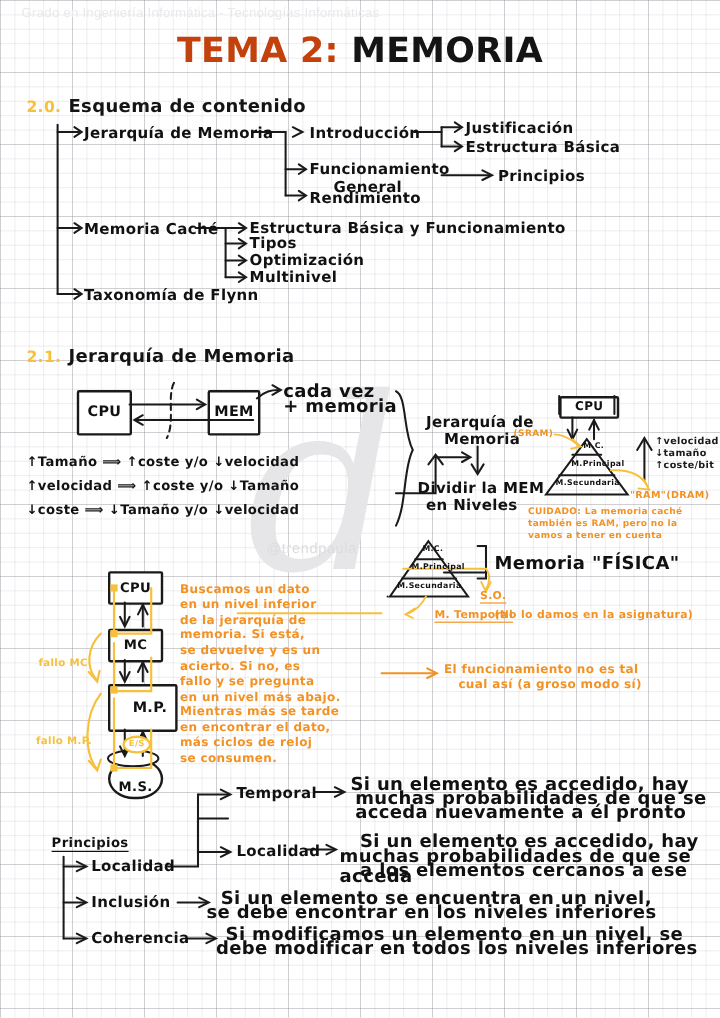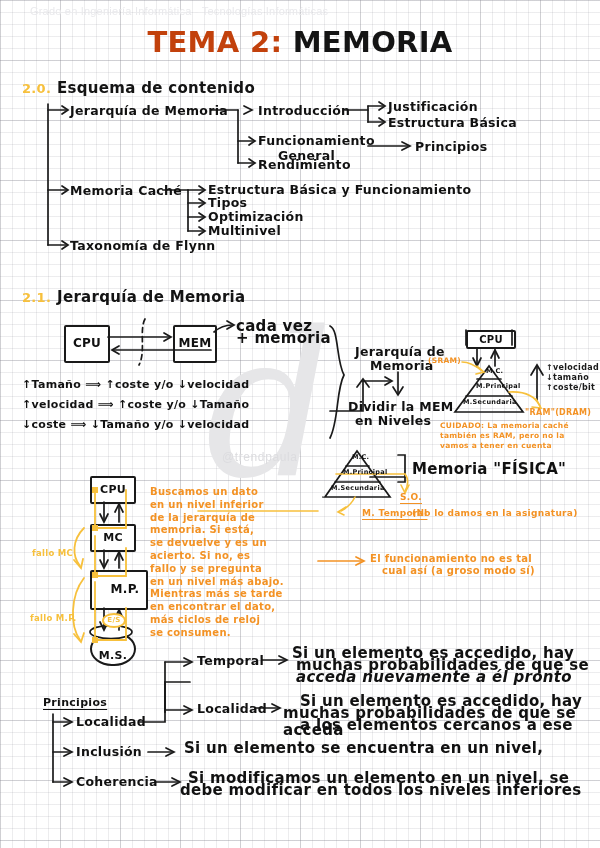--- a/index.html
+++ b/index.html
@@ -23,21 +23,21 @@
     pointer-events:none;
   }
   #sheet{position:absolute;inset:0;}
   .abs{position:absolute;}
   
   .hw{font-family:"DejaVu Sans", sans-serif;font-weight:700;letter-spacing:.3px;line-height:1.12;}
   .ink{color:#1a1a1a;}
   .yel{color:#f7c03c;}
   .org{color:#f39224;}
   .hdr{
-    left:30px;top:5px;font-size:11px;color:#e9e9ec;letter-spacing:.2px;
+    left:18px;top:5px;font-size:11px;color:#e9e9ec;letter-spacing:.2px;
     font-family:"Liberation Sans", sans-serif;font-weight:400;text-align:right;
   }
   .wm-script{
     left:205px;top:318px;width:230px;height:190px;
     color:#e6e6e8;font-size:200px;line-height:175px;font-family:"DejaVu Serif", serif;
     font-style:italic;font-weight:400;user-select:none;
   }
   .wm-tag{
     left:222px;top:450px;font-size:12px;color:#dcdcdf;letter-spacing:.6px;
     font-family:"Liberation Sans", sans-serif;font-weight:400;
@@ -358,26 +358,27 @@
         <path d="M172 778 L180 782 L172 786"></path>
     </g>
   </svg>
 
   <div class="abs hw tx" style="left:76px;top:715px;">Localidad</div>
   <div class="abs hw tx" style="left:197px;top:654px;">Temporal</div>
   <div class="abs hw tx" style="left:197px;top:702px;">Localidad</div>
 
   <div class="abs hw tx s11" style="left:292px;top:645px;">Si un elemento es accedido, hay</div>
   <div class="abs hw tx s11" style="left:296px;top:657px;">muchas probabilidades de que se</div>
-  <div class="abs hw tx s11" style="left:296px;top:669px;font-style:italic;">acceda nuevamente a él pronto</div>
+  <div class="abs hw tx s11" style="left:296px;top:669px;">acceda nuevamente a él pronto</div>
 
   <div class="abs hw tx s11" style="left:300px;top:693px;">Si un elemento es accedido, hay</div>
   <div class="abs hw tx s11" style="left:283px;top:705px;">muchas probabilidades de que se acceda</div>
   <div class="abs hw tx s11" style="left:300px;top:717px;">a los elementos cercanos a ese</div>
 
   <div class="abs hw tx" style="left:76px;top:745px;">Inclusión</div>
   <div class="abs hw tx s11" style="left:184px;top:740px;">Si un elemento se encuentra en un nivel,</div>
+  <div class="abs hw tx s11" style="left:172px;top:752px;">se debe encontrar en los niveles inferiores</div>
 
   <div class="abs hw tx" style="left:76px;top:775px;">Coherencia</div>
   <div class="abs hw tx s11" style="left:188px;top:770px;">Si modificamos un elemento en un nivel, se</div>
   <div class="abs hw tx s11" style="left:180px;top:782px;">debe modificar en todos los niveles inferiores</div>
 
 </div>
 
 </body></html>

